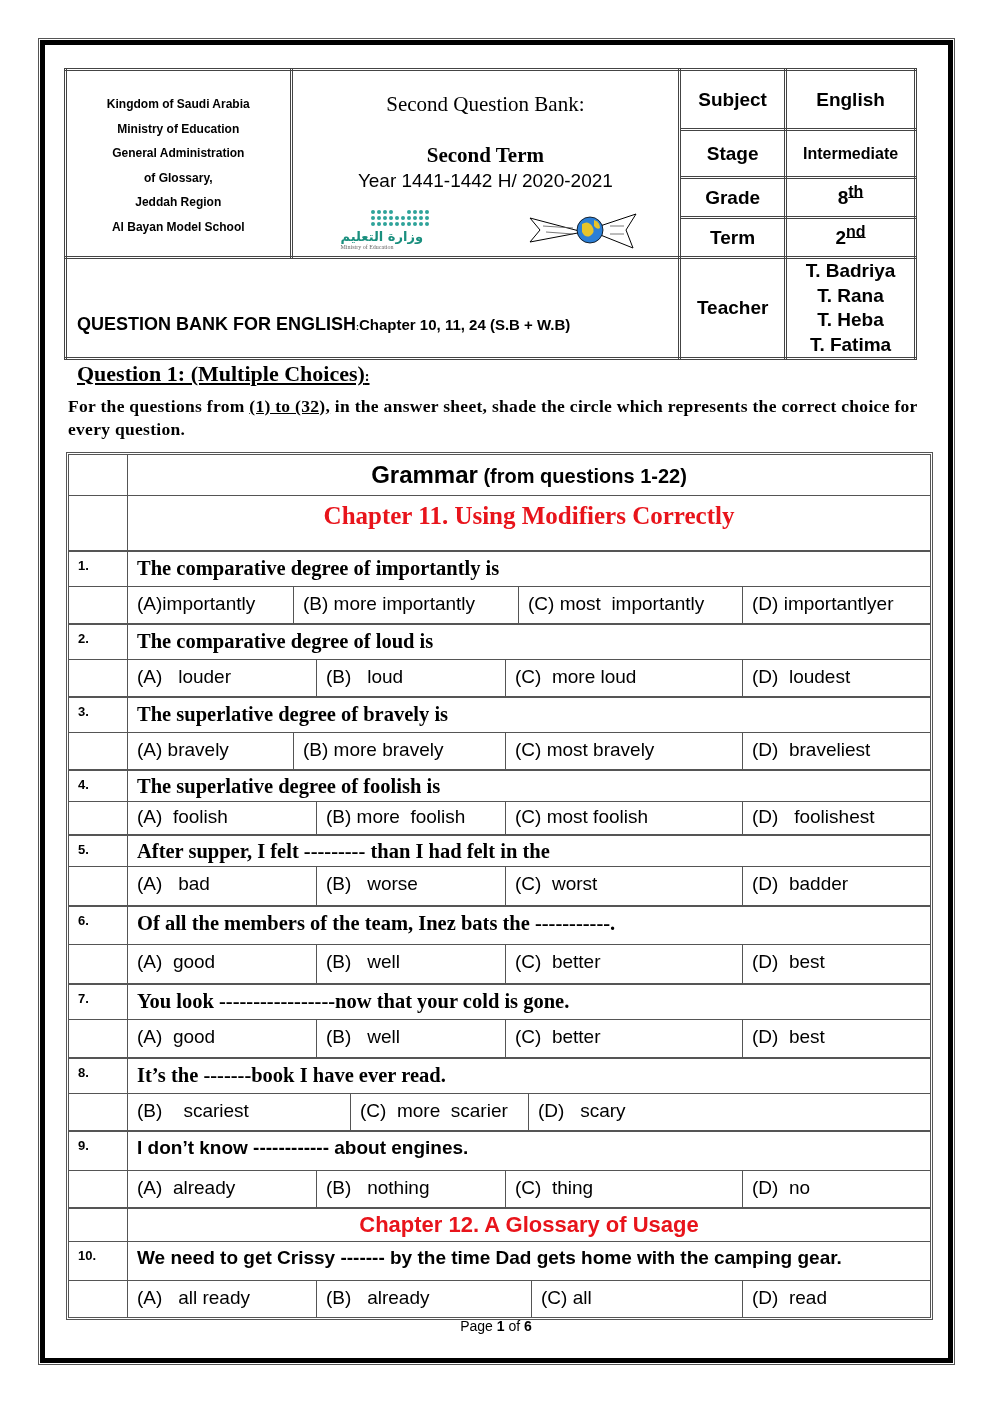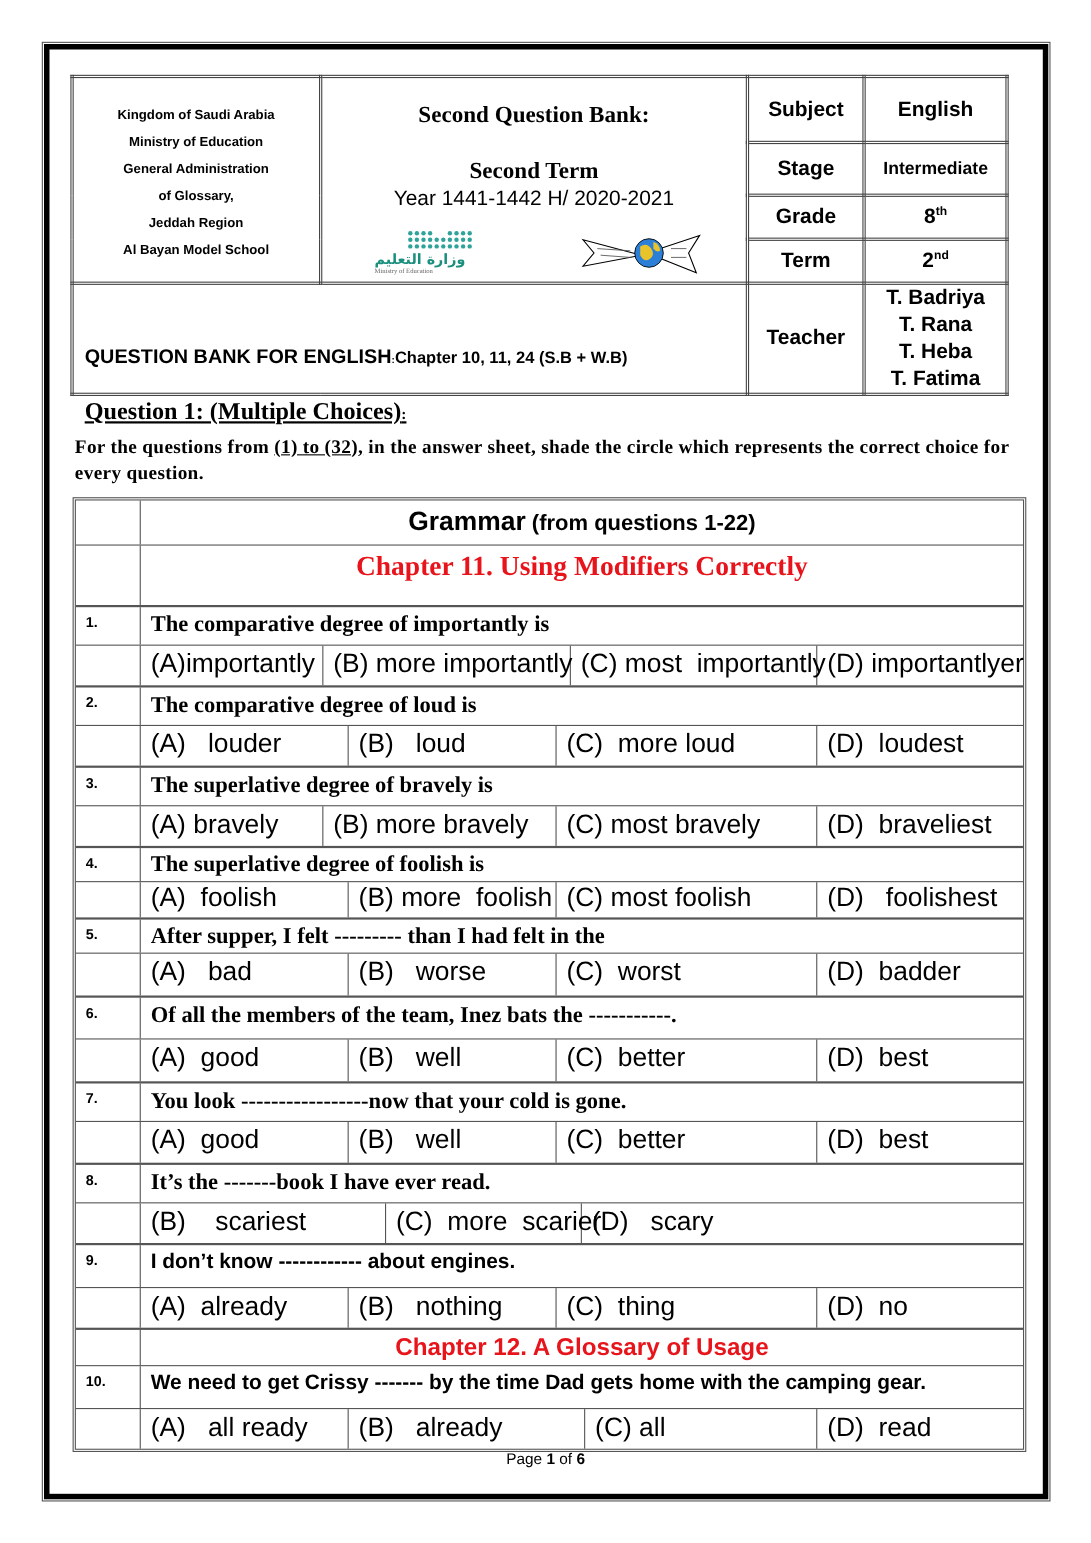--- a/index.html
+++ b/index.html
@@ -9,39 +9,39 @@
   .page-border {
     position: absolute; left: 40px; top: 40px; width: 913px; height: 1323px;
     border: 5px solid #000; outline: 1px solid #555; outline-offset: 1px;
   }
 
   
   .hdr { position: absolute; left: 64px; top: 68px; width: 853px; border-collapse: collapse; border: 3px double #444; }
   .hdr td { border: 3px double #444; text-align: center; vertical-align: middle; }
   .hdr .school { width: 226px; height: 185px; font-weight: bold; font-size: 12px; line-height: 24.5px; padding-top: 4px; }
   .hdr .title { width: 389px; font-family: "Liberation Serif", serif; }
-  .hdr .title .t1 { font-weight: bold; font-size: 21px; margin-top: 14px; }
+  .hdr .title .t1 { font-weight: normal; font-size: 21px; margin-top: 14px; }
   .hdr .title .t2 { font-weight: bold; font-size: 21px; margin-top: 26px; }
   .hdr .title .t3 { font-family: "Liberation Sans", sans-serif; font-size: 19px; margin-top: 2px; }
   .logos { display: flex; justify-content: space-between; align-items: flex-end; padding: 4px 40px 0 48px; height: 58px; }
   .moe-logo { display: flex; flex-direction: column; align-items: flex-start; }
   .moe-dots { display: grid; grid-template-columns: repeat(10, 5px); gap: 2px 1px; margin-left: 30px; }
   .moe-dots span { width: 4px; height: 4px; border-radius: 50%; background: #2fa39a; }
   .moe-ar { color: #1a8f7e; font-size: 13px; font-weight: bold; margin-top: 3px; font-family: "DejaVu Sans", sans-serif; }
   .moe-en { color: #666; font-size: 6px; }
   .school-logo { width: 110px; height: 40px; }
 
   .hdr .lbl { width: 106px; font-weight: bold; font-size: 19px; }
   .hdr .val { width: 130px; font-weight: bold; font-size: 19px; }
   .hdr .val.small { font-size: 16px; }
   .hdr .r1 { height: 60px; }
   .hdr .r2 { height: 48px; }
   .hdr .r3 { height: 40px; }
   .hdr .r4 { height: 40px; }
-  sup { font-size: 11px; vertical-align: super; line-height: 0; }
+  sup { font-size: 16px; vertical-align: super; line-height: 0; text-decoration: underline; }
   .hdr .qb { text-align: left; vertical-align: bottom; padding: 0 0 22px 10px; height: 100px; font-weight: bold; font-size: 18px; }
   .hdr .qb .ch { font-size: 15px; }
   .teachers { font-size: 16px; line-height: 24.5px; font-weight: bold; }
 
   
   .q1 { position: absolute; left: 77px; top: 361px; font-family: "Liberation Serif", serif; font-weight: bold; font-size: 22px; text-decoration: underline; }
   .q1 .colon { font-size: 14px; }
   .instr { position: absolute; left: 68px; top: 395px; width: 880px; font-family: "Liberation Serif", serif; font-weight: bold; font-size: 17.5px; line-height: 23px; letter-spacing: 0.3px; }
   .instr u { text-decoration: underline; }
 
@@ -52,21 +52,21 @@
   .row.thick { border-top: 2px solid #555; }
   .num { width: 59px; border-right: 1px solid #555; font-weight: bold; font-size: 13px; padding: 6px 0 0 9px; flex-shrink: 0; }
   .body { flex: 1; }
   .sec-title { text-align: center; font-size: 24px; height: 40px; line-height: 40px; font-weight: bold; }
   .sec-title .sub { font-size: 20px; }
   .chap { text-align: center; color: #e8141b; font-family: "Liberation Serif", serif; font-weight: bold; font-size: 25px; height: 54px; padding-top: 6px; }
   .chap2 { text-align: center; color: #e8141b; font-weight: bold; font-size: 22px; height: 32px; line-height: 32px; }
   .qtext { font-family: "Liberation Serif", serif; font-weight: bold; font-size: 20.5px; padding-left: 9px; height: 34px; line-height: 32px; }
   .qtext.sans { font-family: "Liberation Sans", sans-serif; font-size: 19px; }
   .opts { display: flex; height: 36px; }
-  .opt { border-right: 1px solid #555; font-size: 24px; padding-left: 9px; line-height: 34px; white-space: pre; }
+  .opt { border-right: 1px solid #555; font-size: 19px; padding-left: 9px; line-height: 34px; white-space: pre; }
   .opt:last-child { border-right: none; }
   .w1 .opt:nth-child(1) { width: 166px; } .w1 .opt:nth-child(2) { width: 225px; } .w1 .opt:nth-child(3) { width: 224px; } .w1 .opt:nth-child(4) { flex: 1; }
   .w2 .opt:nth-child(1) { width: 189px; } .w2 .opt:nth-child(2) { width: 189px; } .w2 .opt:nth-child(3) { width: 237px; } .w2 .opt:nth-child(4) { flex: 1; }
   .w3 .opt:nth-child(1) { width: 166px; } .w3 .opt:nth-child(2) { width: 212px; } .w3 .opt:nth-child(3) { width: 237px; } .w3 .opt:nth-child(4) { flex: 1; }
   .w4 .opt:nth-child(1) { width: 223px; } .w4 .opt:nth-child(2) { width: 178px; } .w4 .opt:nth-child(3) { width: 214px; } .w4 .opt:nth-child(4) { flex: 1; }
   .w5 .opt:nth-child(1) { width: 189px; } .w5 .opt:nth-child(2) { width: 215px; } .w5 .opt:nth-child(3) { width: 211px; } .w5 .opt:nth-child(4) { flex: 1; }
 
   .footer { position: absolute; left: 0; width: 992px; top: 1318px; text-align: center; font-size: 14px; }
   .footer b { font-weight: bold; }
 </style>

